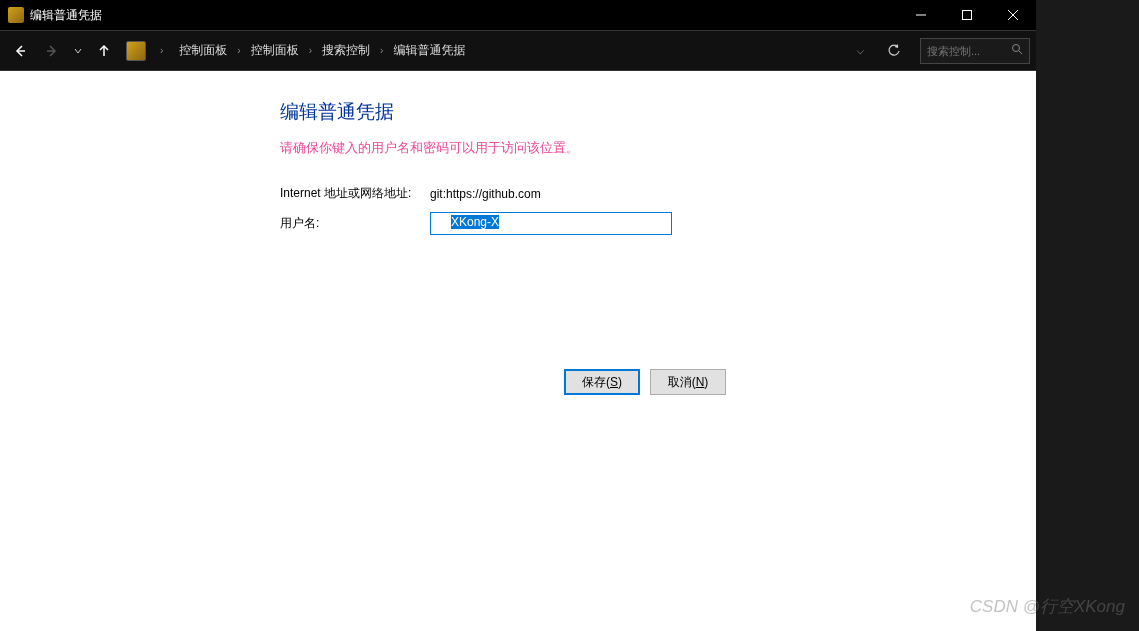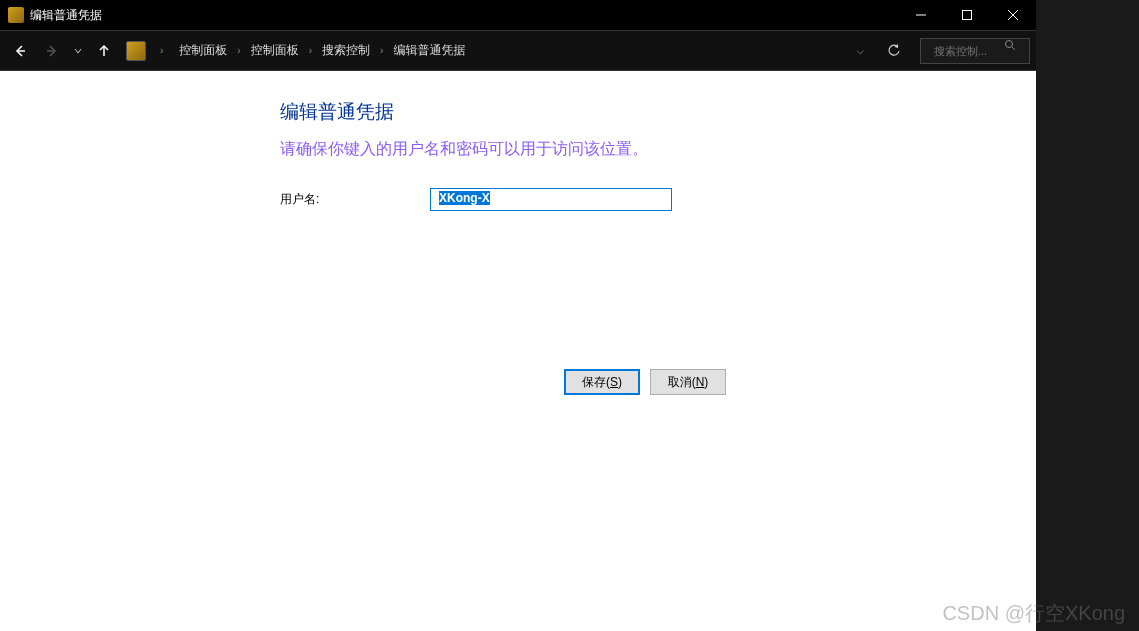--- a/index.html
+++ b/index.html
@@ -15,44 +15,44 @@
     
     .navbar { height: 40px; background: #111; display: flex; align-items: center; padding: 0 6px; gap: 4px; border-top:1px solid #333;}
     .nav-btn { width: 28px; height: 28px; display: flex; align-items: center; justify-content: center; color: #ccc; cursor: pointer; }
     .nav-btn.disabled { color: #555; }
     .addr-icon { width: 20px; height: 20px; margin: 0 4px; background: linear-gradient(135deg,#d4a017,#8b6914); border:1px solid #555; border-radius:2px;}
     .breadcrumb { flex: 1; display: flex; align-items: center; color: #ddd; font-size: 12px; gap: 2px; padding:0 4px;}
     .bc-sep { color: #888; padding: 0 6px; font-size:10px;}
     .bc-item { cursor: pointer; padding: 2px 2px; }
     .addr-drop { color:#888; padding:0 10px; cursor:pointer; font-size:10px;}
     .refresh-btn { width: 32px; height: 28px; display: flex; align-items: center; justify-content: center; color: #ccc; cursor: pointer; }
-    .search-box { width: 110px; height: 26px; background: #1a1a1a; border: 1px solid #444; display: flex; padding: 0 13px; margin-left: 6px;}
+    .search-box { width: 110px; height: 26px; background: #1a1a1a; border: 1px solid #444; display: flex; align-items: center; padding: 0 6px; margin-left: 6px;}
     .search-box input { flex: 1; background: transparent; border: none; color: #888; font-size: 11px; outline: none; width: 70px;}
     .search-icon { color: #888; font-size: 12px; }
     
     .content-area { flex: 1; background: #fff; margin: 0; position: relative; overflow: hidden; border-top:1px solid #333;}
     .inner-panel { position: absolute; left: 10px; right: 10px; top: 0; bottom: 10px; background: #fff; padding: 28px 0 0 270px; }
     
     .page-title { color: #003399; font-size: 19px; font-weight: normal; margin-bottom: 14px; }
-    .page-desc { color: #8b5cf6; font-size: 16px; margin-bottom: 28px; }
+    .page-desc { color: #ec4899; font-size: 13px; margin-bottom: 28px; }
     
     .form-row { display: flex; align-items: center; margin-bottom: 10px; font-size: 12px; color: #000; }
     .form-label { width: 150px; }
     .form-value { }
     
-    .input-field { width: 242px; height: 23px; border: 1px solid #7a7a7a; padding: 2px 8px; font-size: 12px; font-family: inherit; font-weight: bold; }
+    .input-field { width: 242px; height: 23px; border: 1px solid #7a7a7a; padding: 2px 20px; font-size: 12px; font-family: inherit; }
     .input-field.focused { border: 1px solid #0078d7; }
     .input-field.focused .sel-text { background: #0078d7; color: #fff; }
     
     .button-row { display: flex; gap: 10px; justify-content: flex-end; padding-right: 300px; margin-top: 48px; position:absolute; right:0; top:250px;}
     .btn { min-width: 76px; height: 26px; border: 1px solid #adadad; background: #e1e1e1; font-size: 12px; cursor: pointer; padding: 0 12px; font-family: inherit; text-align: center;}
     .btn.primary { border: 2px solid #0078d7; background: #e1e1e1; }
     .btn u { text-decoration: underline; }
     
-    .watermark { position: absolute; right: 14px; bottom: 4px; color: rgba(120,120,120,0.45); font-size: 20px; }
+    .watermark { position: absolute; right: 14px; bottom: 13px; color: rgba(120,120,120,0.45); font-size: 17px; font-style: italic; }
   </style>
 </head>
 <body>
 
 <div class="window">
 
   <div class="titlebar">
     <div class="titlebar-icon"></div>
     <div class="titlebar-title">编辑普通凭据</div>
     <div class="window-controls">
@@ -126,20 +126,24 @@
           </svg>
       </span>
     </div>
   </div>
 
   <div class="content-area">
     <div class="inner-panel">
       <h1 class="page-title">编辑普通凭据</h1>
       <p class="page-desc">请确保你键入的用户名和密码可以用于访问该位置。</p>
 
+      <div class="form-row">
+        <div class="form-label">Internet 地址或网络地址:</div>
+        <div class="form-value">git:https://github.com</div>
+      </div>
 
       <div class="form-row">
         <div class="form-label">用户名:</div>
         <div class="input-field focused"><span class="sel-text">XKong-X</span></div>
       </div>
 
 
       <div class="button-row">
         <button class="btn primary"><span>保存</span>(<u>S</u>)</button>
         <button class="btn"><span>取消</span>(<u>N</u>)</button>

